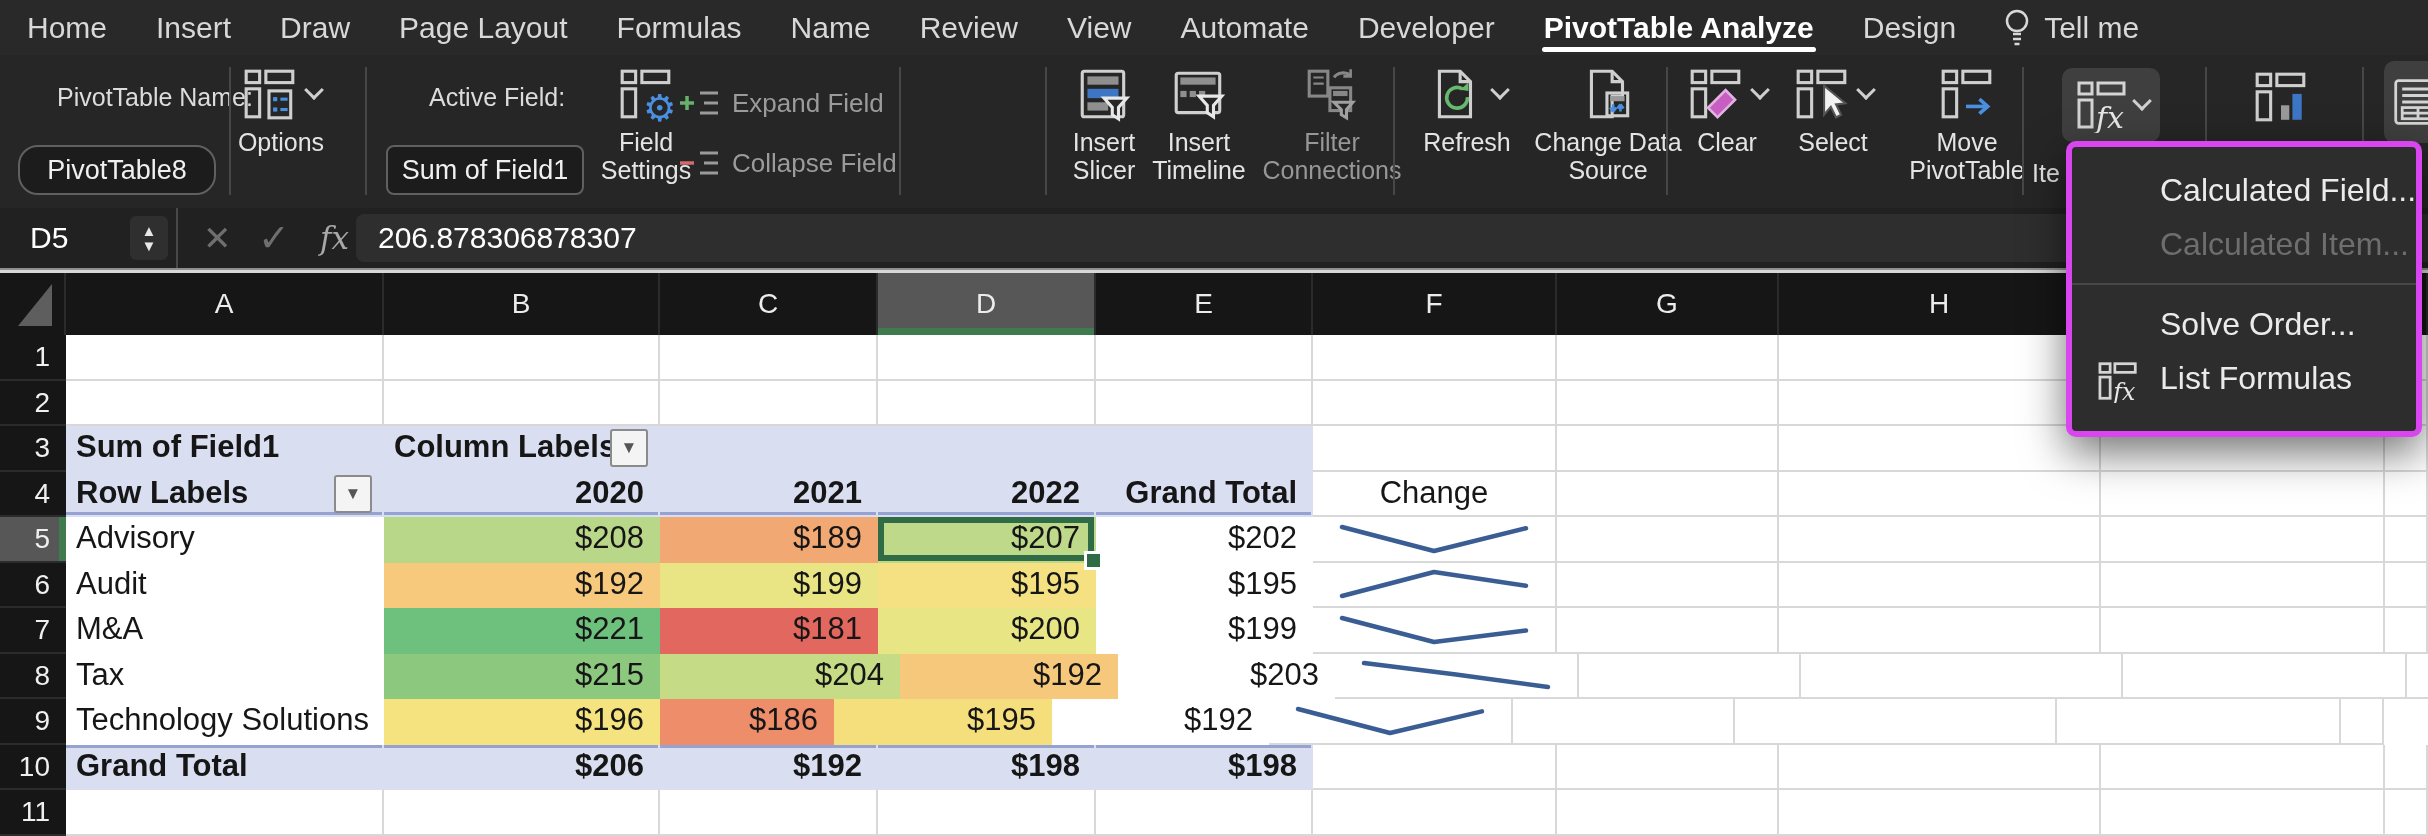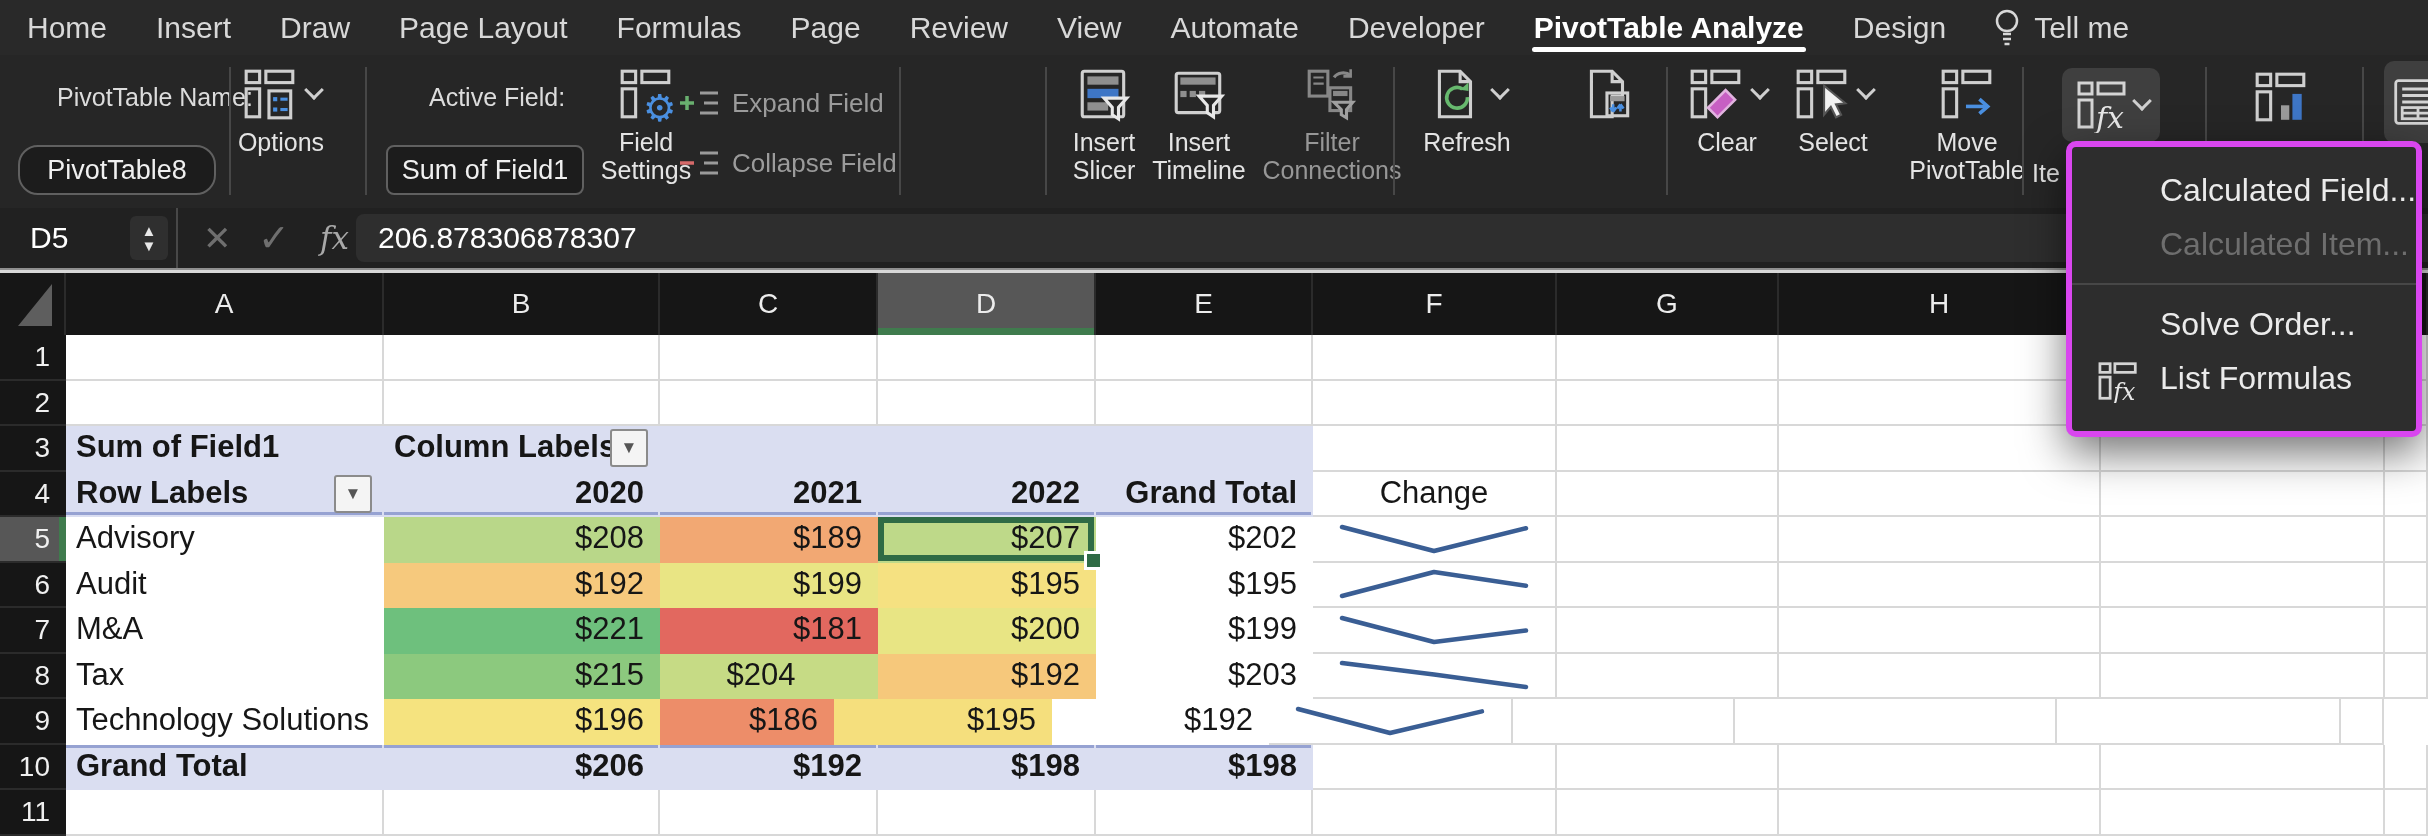--- a/index.html
+++ b/index.html
@@ -103,21 +103,21 @@
 </head>
 <body>
 
 <div id="menubar">
   <div id="tabs">
       <div class="tab">Home</div>
       <div class="tab">Insert</div>
       <div class="tab">Draw</div>
       <div class="tab">Page Layout</div>
       <div class="tab">Formulas</div>
-      <div class="tab">Page</div>
+      <div class="tab">Name</div>
       <div class="tab">Review</div>
       <div class="tab">View</div>
       <div class="tab">Automate</div>
       <div class="tab">Developer</div>
       <div class="tab active">PivotTable Analyze</div>
       <div class="tab">Design</div>
     </div>
   <div id="tellme">
     <span>
       <svg width="30" height="44" viewBox="0 0 30 44">
@@ -248,20 +248,21 @@
     <span>
       <svg width="58" height="58" viewBox="0 0 56 56" fill="none" stroke="#cfcfcf" stroke-width="3">
         <path d="M12 6 h20 l10 10 v14 h-10 v20 h-20 z"></path>
           <path d="M32 6 v10 h10"></path>
         <rect x="27" y="27" width="20" height="22"></rect>
           <rect x="30" y="30" width="14" height="5" fill="#9a9a9a" stroke="none"></rect>
         <path d="M33 45 v-7 m0 7 l-3 -4 m3 4 l3 -4" stroke="#4a8fe0" stroke-width="2.5"></path>
         <path d="M40 38 v7 m0 -7 l-3 4 m3 -4 l3 4" stroke="#4a8fe0" stroke-width="2.5"></path>
       </svg>
     </span>
+    <span class="lbl">Change Data Source</span>
   </div>
 
   <div class="rbtn" style="left:1672px;width:110px;">
     <span class="iconrow">
       <span>
         <svg width="58" height="58" viewBox="0 0 56 56" fill="none" stroke="#cfcfcf" stroke-width="3">
           <rect x="5" y="6" width="13" height="11"></rect>
             <rect x="24" y="6" width="26" height="11"></rect>
             <rect x="5" y="23" width="13" height="27"></rect>
           <g transform="rotate(-45 33 37)">
@@ -478,21 +479,21 @@
       </div>
       <div class="cell gcell" style="width: 222px;"></div>
       <div class="cell gcell" style="width: 322px;"></div>
       <div class="cell gcell" style="width: 284px;"></div>
       <div class="cell gcell" style="width: 43px;"></div>
     </div>
     <div class="grow">
       <div class="rowhdr">8</div>
       <div class="cell wht" style="width: 318px;">Tax</div>
       <div class="cell right" style="width: 276px; background: rgb(140, 201, 126);">$215</div>
-      <div class="cell right" style="width: 218px; background: rgb(198, 219, 133); text-align: center;">$204</div>
+      <div class="cell right" style="width: 240px; background: rgb(198, 219, 133);">$204</div>
       <div class="cell right" style="width: 218px; background: rgb(246, 200, 123);">$192</div>
       <div class="cell wht right" style="width: 217px;">$203</div>
       <div class="cell gcell sparkcell" style="width: 244px;">
         <svg width="208" height="34" viewBox="0 0 208 34">
           <polyline points="12,5.0 104,16.5 196,29.0" fill="none" stroke="#3a5e94" stroke-width="4.5" stroke-linecap="round" stroke-linejoin="round"></polyline>
         </svg>
       </div>
       <div class="cell gcell" style="width: 222px;"></div>
       <div class="cell gcell" style="width: 322px;"></div>
       <div class="cell gcell" style="width: 284px;"></div>

